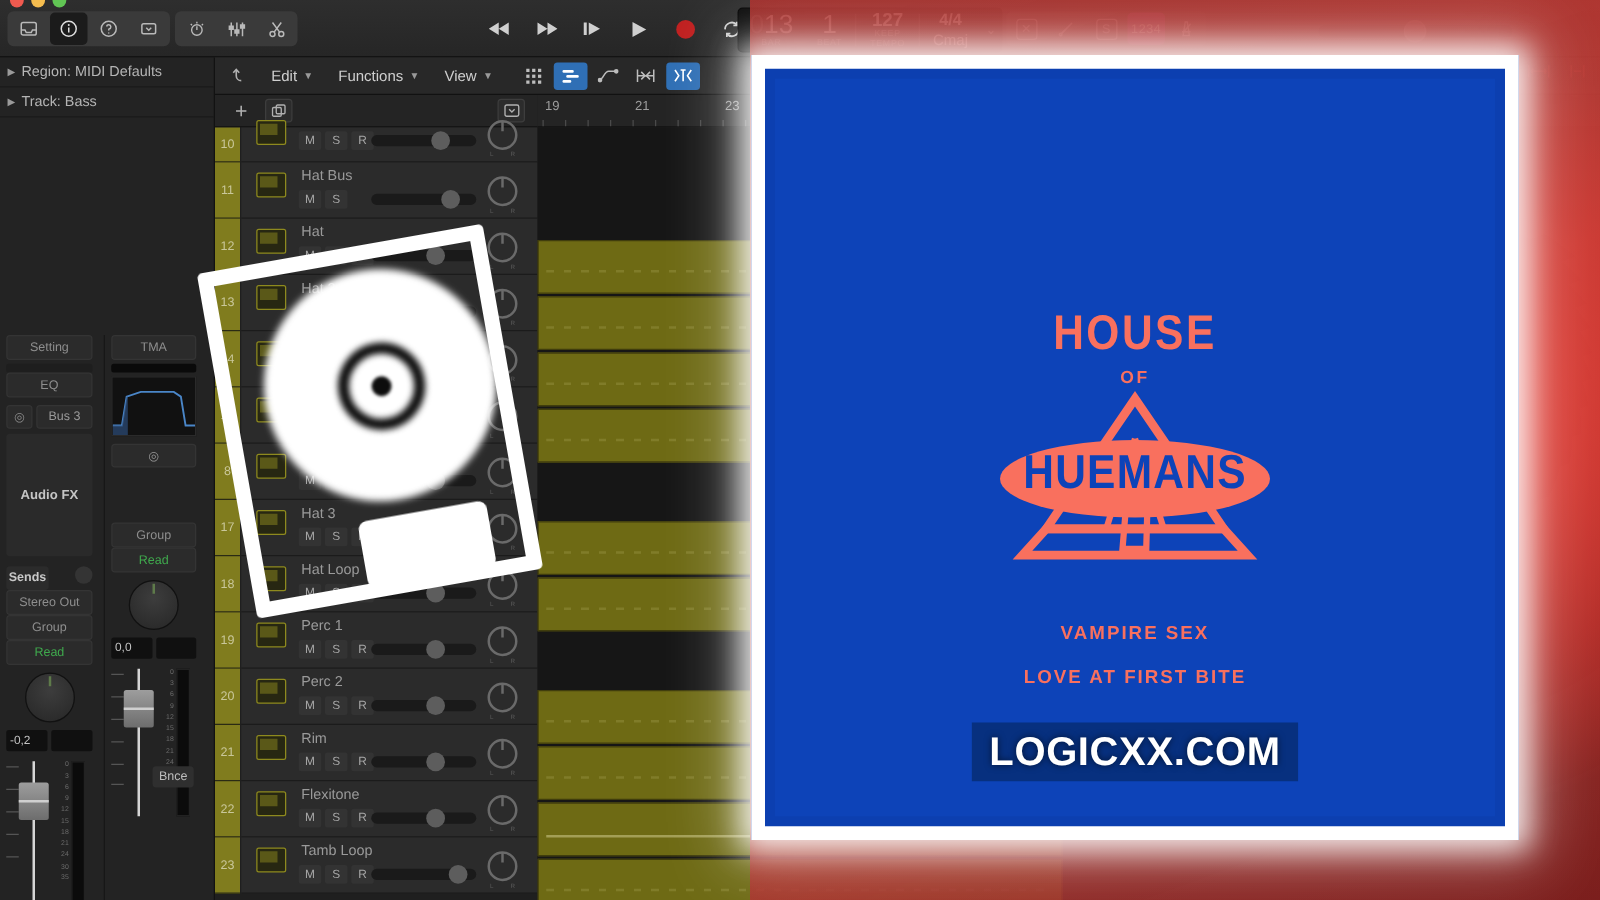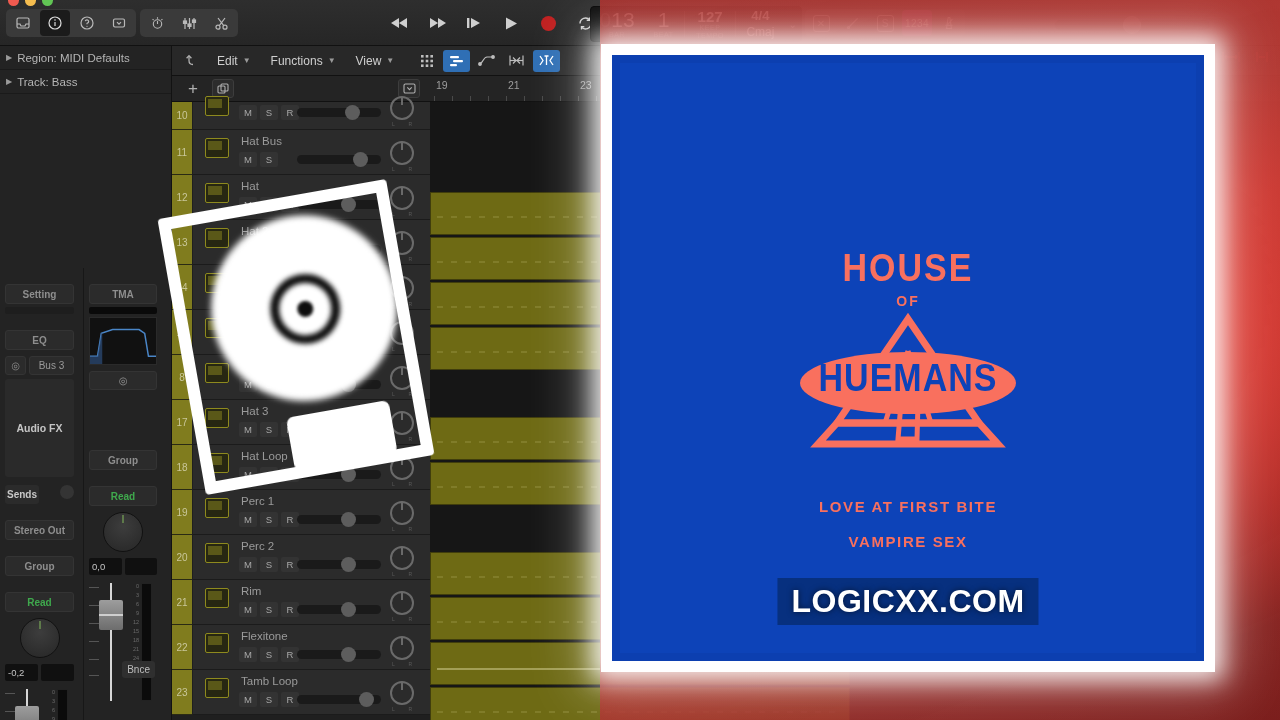--- a/index.html
+++ b/index.html
@@ -83,23 +83,23 @@
     height: 24px; display: flex; align-items: center; padding-left: 6px;
     color: #b5b5b5; font-size: 11.5px; border-bottom: 1px solid #1a1a1a;
   }
   .tri { color: #9a9a9a; font-size: 8px; margin-right: 5px; }
 
   
   .strips { position: absolute; left: 0; top: 222px; width: 172px; height: 498px; display: flex; }
   .strip { width: 79px; padding: 0 5px; position: relative; }
   .strip.second { border-left: 1px solid #171717; margin-left: 4px; }
   .cs-btn {
-    height: 20px; margin-top: 16px; border-radius: 3px; background: #2b2b2b;
+    height: 20px; margin-top: 0; border-radius: 3px; background: #2b2b2b;
     border: 1px solid #343434; color: #8e8e8e; font-size: 10px;
-    display: flex; align-items: center; justify-content: center; font-weight: bold;
+    display: flex; align-items: center; justify-content: center;
   }
   .cs-slim { height: 7px; margin-top: 3px; background: #1e1e1e; border-radius: 2px; }
   .cs-eqgraph { height: 48px; margin-top: 3px; background: #111; border: 1px solid #2a2a2a; position: relative; overflow: hidden; }
   .cs-bus { display: flex; gap: 3px; margin-top: 6px; }
   .cs-bus .ic { width: 21px; height: 19px; background: #2b2b2b; border: 1px solid #343434;
                 border-radius: 3px; color: #8e8e8e; font-size: 10px; display: flex;
                 align-items: center; justify-content: center; }
   .cs-bus .lbl { flex: 1; height: 19px; background: #2b2b2b; border: 1px solid #343434;
                  border-radius: 3px; color: #9a9a9a; font-size: 10px; display: flex;
                  align-items: center; justify-content: center; }
@@ -1013,22 +1013,22 @@
 
             <path d="M105 128 L108 92 L125 92 L124 128 Z" fill="none" stroke="#f9705e" stroke-width="5"></path>
 
             <ellipse cx="115" cy="72" rx="108" ry="31" fill="#f9705e"></ellipse>
           </svg>
           <div class="hue-word">HUEMANS</div>
         </div>
       </div>
 
       <div class="track-meta">
+        <div class="tm-line">VAMPIRE SEX</div>
         <div class="tm-line">LOVE AT FIRST BITE</div>
-        <div class="tm-line">VAMPIRE SEX</div>
       </div>
 
       <div class="watermark">LOGICXX.COM</div>
     </div>
   </div>
 
   <div class="sleeve">
     <div class="square"></div>
     <div class="disc"></div>
     <div class="disc-ring"></div>

